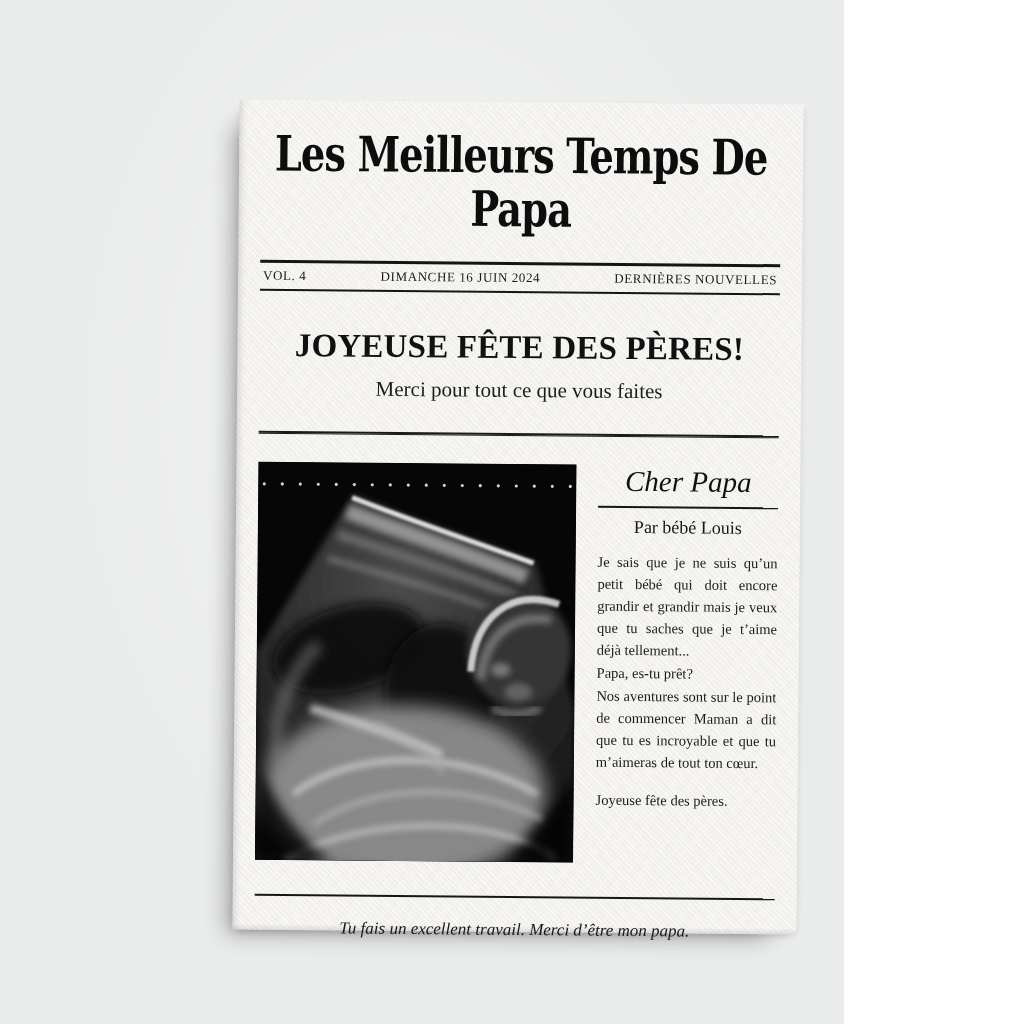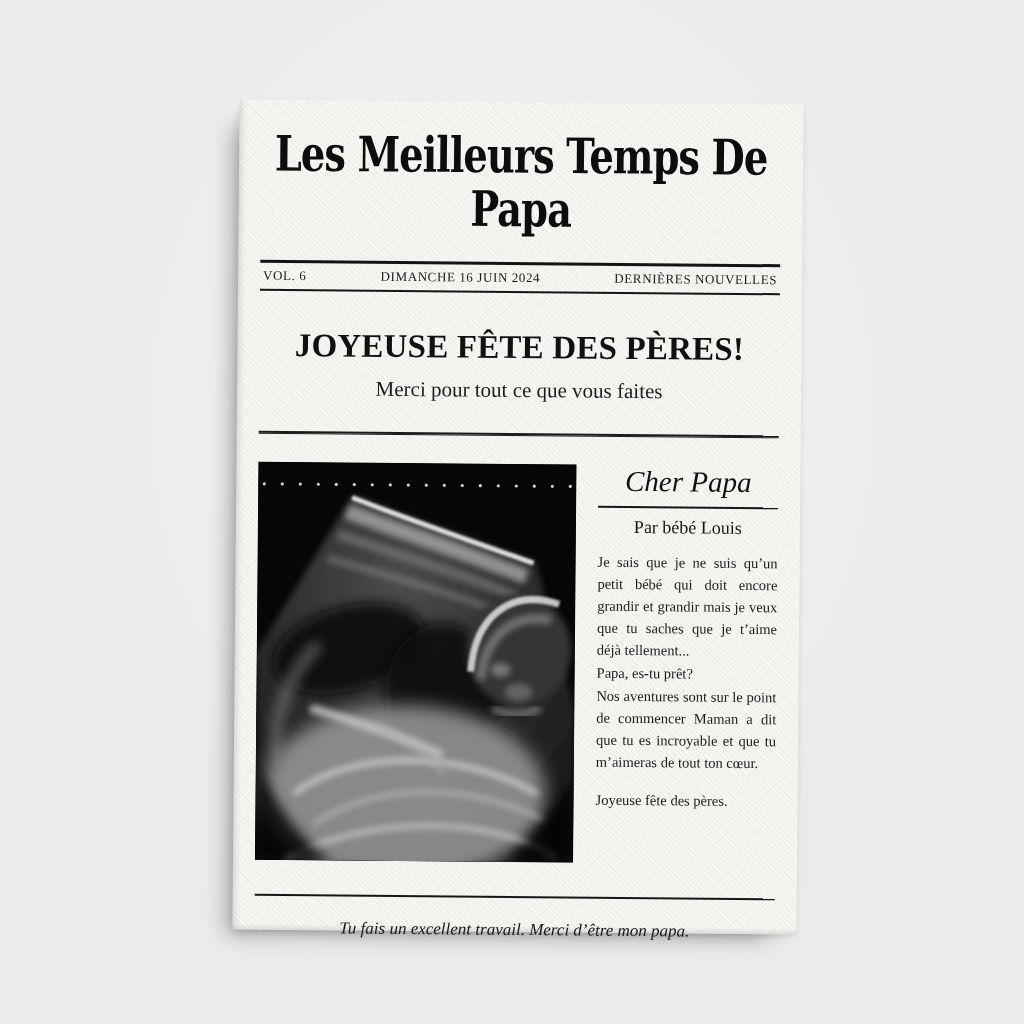--- a/index.html
+++ b/index.html
@@ -5,21 +5,21 @@
   * { margin: 0; padding: 0; box-sizing: border-box; }
 
   html, body {
     width: 1024px; height: 1024px;
     font-family: "Liberation Serif", serif;
     overflow: hidden;
   }
 
   .scene {
     position: relative;
-    width: 1024px; height: 1024px;
+    width: 844px; height: 1024px;
     background:
       radial-gradient(ellipse at 50% 40%, rgba(255,255,255,0.45) 0%, rgba(255,255,255,0) 60%),
       #eaebeb;
   }
 
   
   .canvas-print {
     position: absolute;
     left: 236px; top: 102px;
     width: 564px; height: 830px;
@@ -158,21 +158,21 @@
 <body>
 
 <div class="scene">
   <div class="canvas-print">
 
     <div class="masthead">
       <span>Les Meilleurs Temps De Papa</span>
     </div>
 
     <div class="dateline">
-      <span class="cell">VOL. 6</span>
+      <span class="cell">VOL. 4</span>
       <span class="cell center">DIMANCHE 16 JUIN 2024</span>
       <span class="cell">DERNIÈRES NOUVELLES</span>
     </div>
 
     <div class="headline">JOYEUSE FÊTE DES PÈRES!</div>
     <div class="subheadline">Merci pour tout ce que vous faites</div>
     <div class="double-rule"></div>
 
     <div class="content">
 

